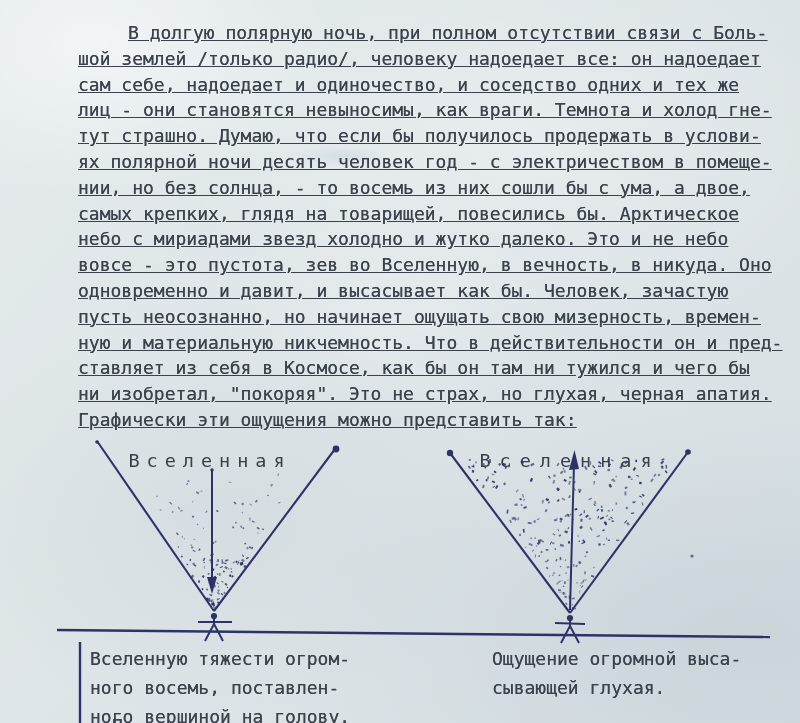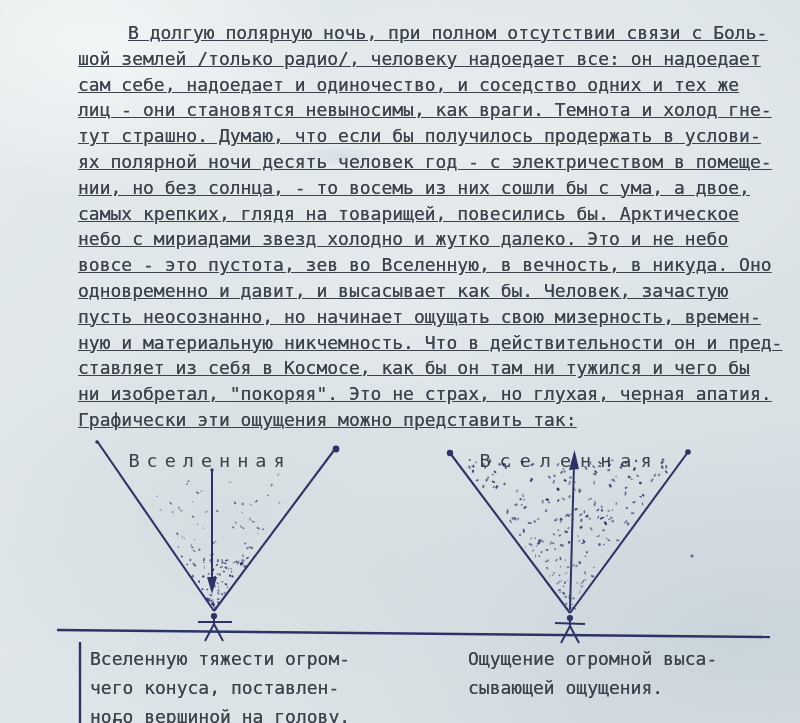--- a/index.html
+++ b/index.html
@@ -23,21 +23,21 @@
     white-space:pre;
     text-decoration:underline;
   }
   .body-text .line{height:25.8px;}
   .body-text .line.indent{padding-left:50px;}
   .caption{
     position:absolute;font-size:18px;line-height:29px;color:#3b424b;
     text-shadow:0 0 .6px rgba(50,58,68,.8);white-space:pre;
   }
   .caption-left{left:90px;top:644px;}
-  .caption-right{left:468px;top:644px;}
+  .caption-right{left:492px;top:644px;}
   .fragment{
     position:absolute;left:112px;top:715px;font-size:18px;color:#3b424b;
     text-shadow:0 0 .6px rgba(50,58,68,.8);
   }
   .smudge{
     position:absolute;left:292px;top:146px;width:96px;height:20px;border-radius:50%;
     background:radial-gradient(ellipse at center, rgba(125,155,195,.14), transparent 70%);
   }
   svg.overlay{position:absolute;left:0;top:0;}
   svg .ink{stroke:#2d3366;fill:none;}
@@ -476,17 +476,17 @@
         <line class="ink" x1="570" y1="626" x2="561" y2="643" stroke-width="2"></line>
         <line class="ink" x1="570" y1="626" x2="579" y2="643" stroke-width="2"></line>
       </g>
       <circle class="inkfill" cx="692" cy="556" r="1.6" opacity=".7"></circle>
     </g>
 
     <line class="ink" x1="57" y1="630" x2="770" y2="637" stroke-width="2.4"></line>
     <line class="ink" x1="80" y1="642" x2="80" y2="723" stroke-width="2.4"></line>
   </svg>
 
-  <div class="caption caption-left"><div>Вселенную тяжести огром-</div><div>чего конуса, поставлен-</div><div>ного вершиной на голову.</div></div>
-  <div class="caption caption-right"><div>Ощущение огромной выса-</div><div>сывающей ощущения.</div></div>
+  <div class="caption caption-left"><div>Вселенную тяжести огром-</div><div>ного восемь, поставлен-</div><div>ного вершиной на голову.</div></div>
+  <div class="caption caption-right"><div>Ощущение огромной выса-</div><div>сывающей глухая.</div></div>
 
   <div class="fragment">П</div>
 </div>
 
 </body></html>

